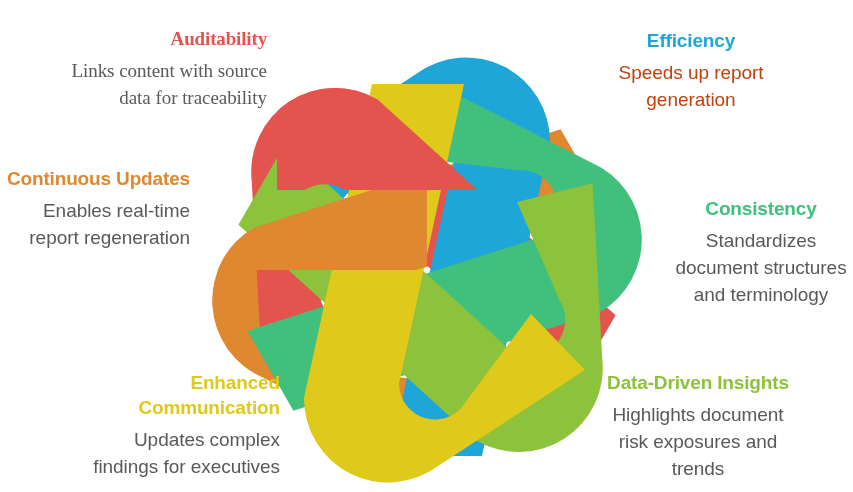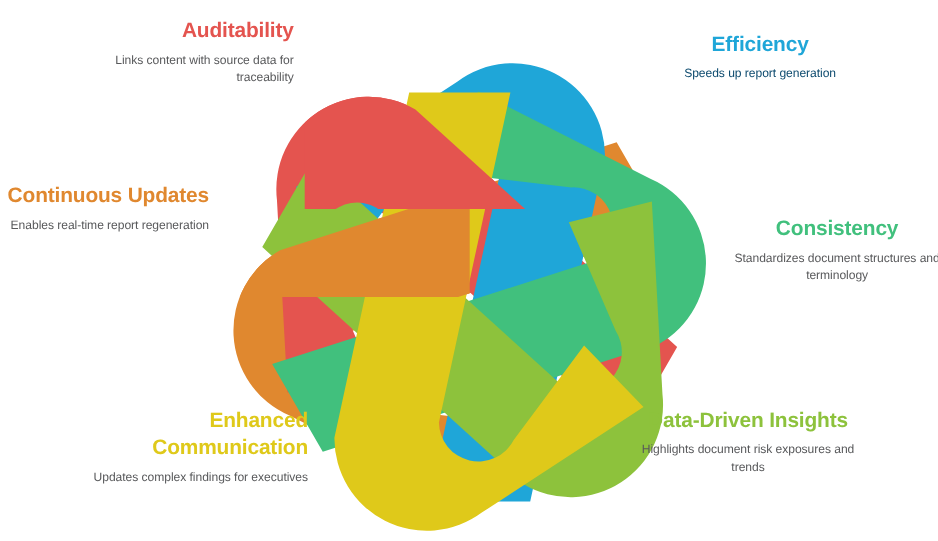--- a/index.html
+++ b/index.html
@@ -31,36 +31,36 @@
     width:200px;
   }
   .label-title {
     font-size:19px;
     font-weight:bold;
     line-height:1.32;
     letter-spacing:-0.15px;
     margin-bottom:7px;
   }
   .label-desc {
-    font-size:11px;
+    font-size:19px;
     font-weight:normal;
     line-height:1.42;
     color:#58595b;
     letter-spacing:-0.05px;
   }
   .align-right { text-align:right; }
   .align-left  { text-align:center; }
 
   
-  #block-auditability        { left:67px;  top:16px;  width:200px; }
+  #block-auditability        { left:67px;  top:26px;  width:200px;font-family:Liberation Serif, serif; }
   #block-efficiency          { left:586px; top:28px;  width:210px; }
   #block-continuous-updates  { left:-10px; top:166px; width:200px; }
   #block-consistency         { left:666px; top:196px; width:190px; }
   #block-enhanced-comm       { left:80px;  top:370px; width:200px; }
-  #block-data-driven         { left:580px; top:370px; width:200px; }
+  #block-data-driven         { left:598px; top:370px; width:200px; }
 </style>
 </head>
 <body style="background: rgb(255, 255, 255);">
 
 <div id="canvas">
 
   <div id="knot-wrap">
     <svg id="knot-svg" width="853" height="492" viewBox="0 0 853 492" xmlns="http://www.w3.org/2000/svg">
       <defs>
 
@@ -119,21 +119,21 @@
     </svg>
   </div>
 
   <div class="label-block align-right" id="block-auditability">
     <div class="label-title" style="color:#E4544F;">Auditability</div>
     <div class="label-desc" style="color: rgb(88, 89, 91);">Links content with source data for traceability</div>
   </div>
 
   <div class="label-block align-left" id="block-efficiency">
     <div class="label-title" style="color:#1FA6D8;">Efficiency</div>
-    <div class="label-desc" style="color: #0c4a6e;">Speeds up report generation</div>
+    <div class="label-desc" style="color: #c2410c;">Speeds up report generation</div>
   </div>
 
   <div class="label-block align-right" id="block-continuous-updates">
     <div class="label-title" style="color:#E0882F;">Continuous Updates</div>
     <div class="label-desc" style="color: rgb(88, 89, 91);">Enables real-time report regeneration</div>
   </div>
 
   <div class="label-block align-left" id="block-consistency">
     <div class="label-title" style="color:#41C07D;">Consistency</div>
     <div class="label-desc" style="color: rgb(88, 89, 91);">Standardizes document structures and terminology</div>

